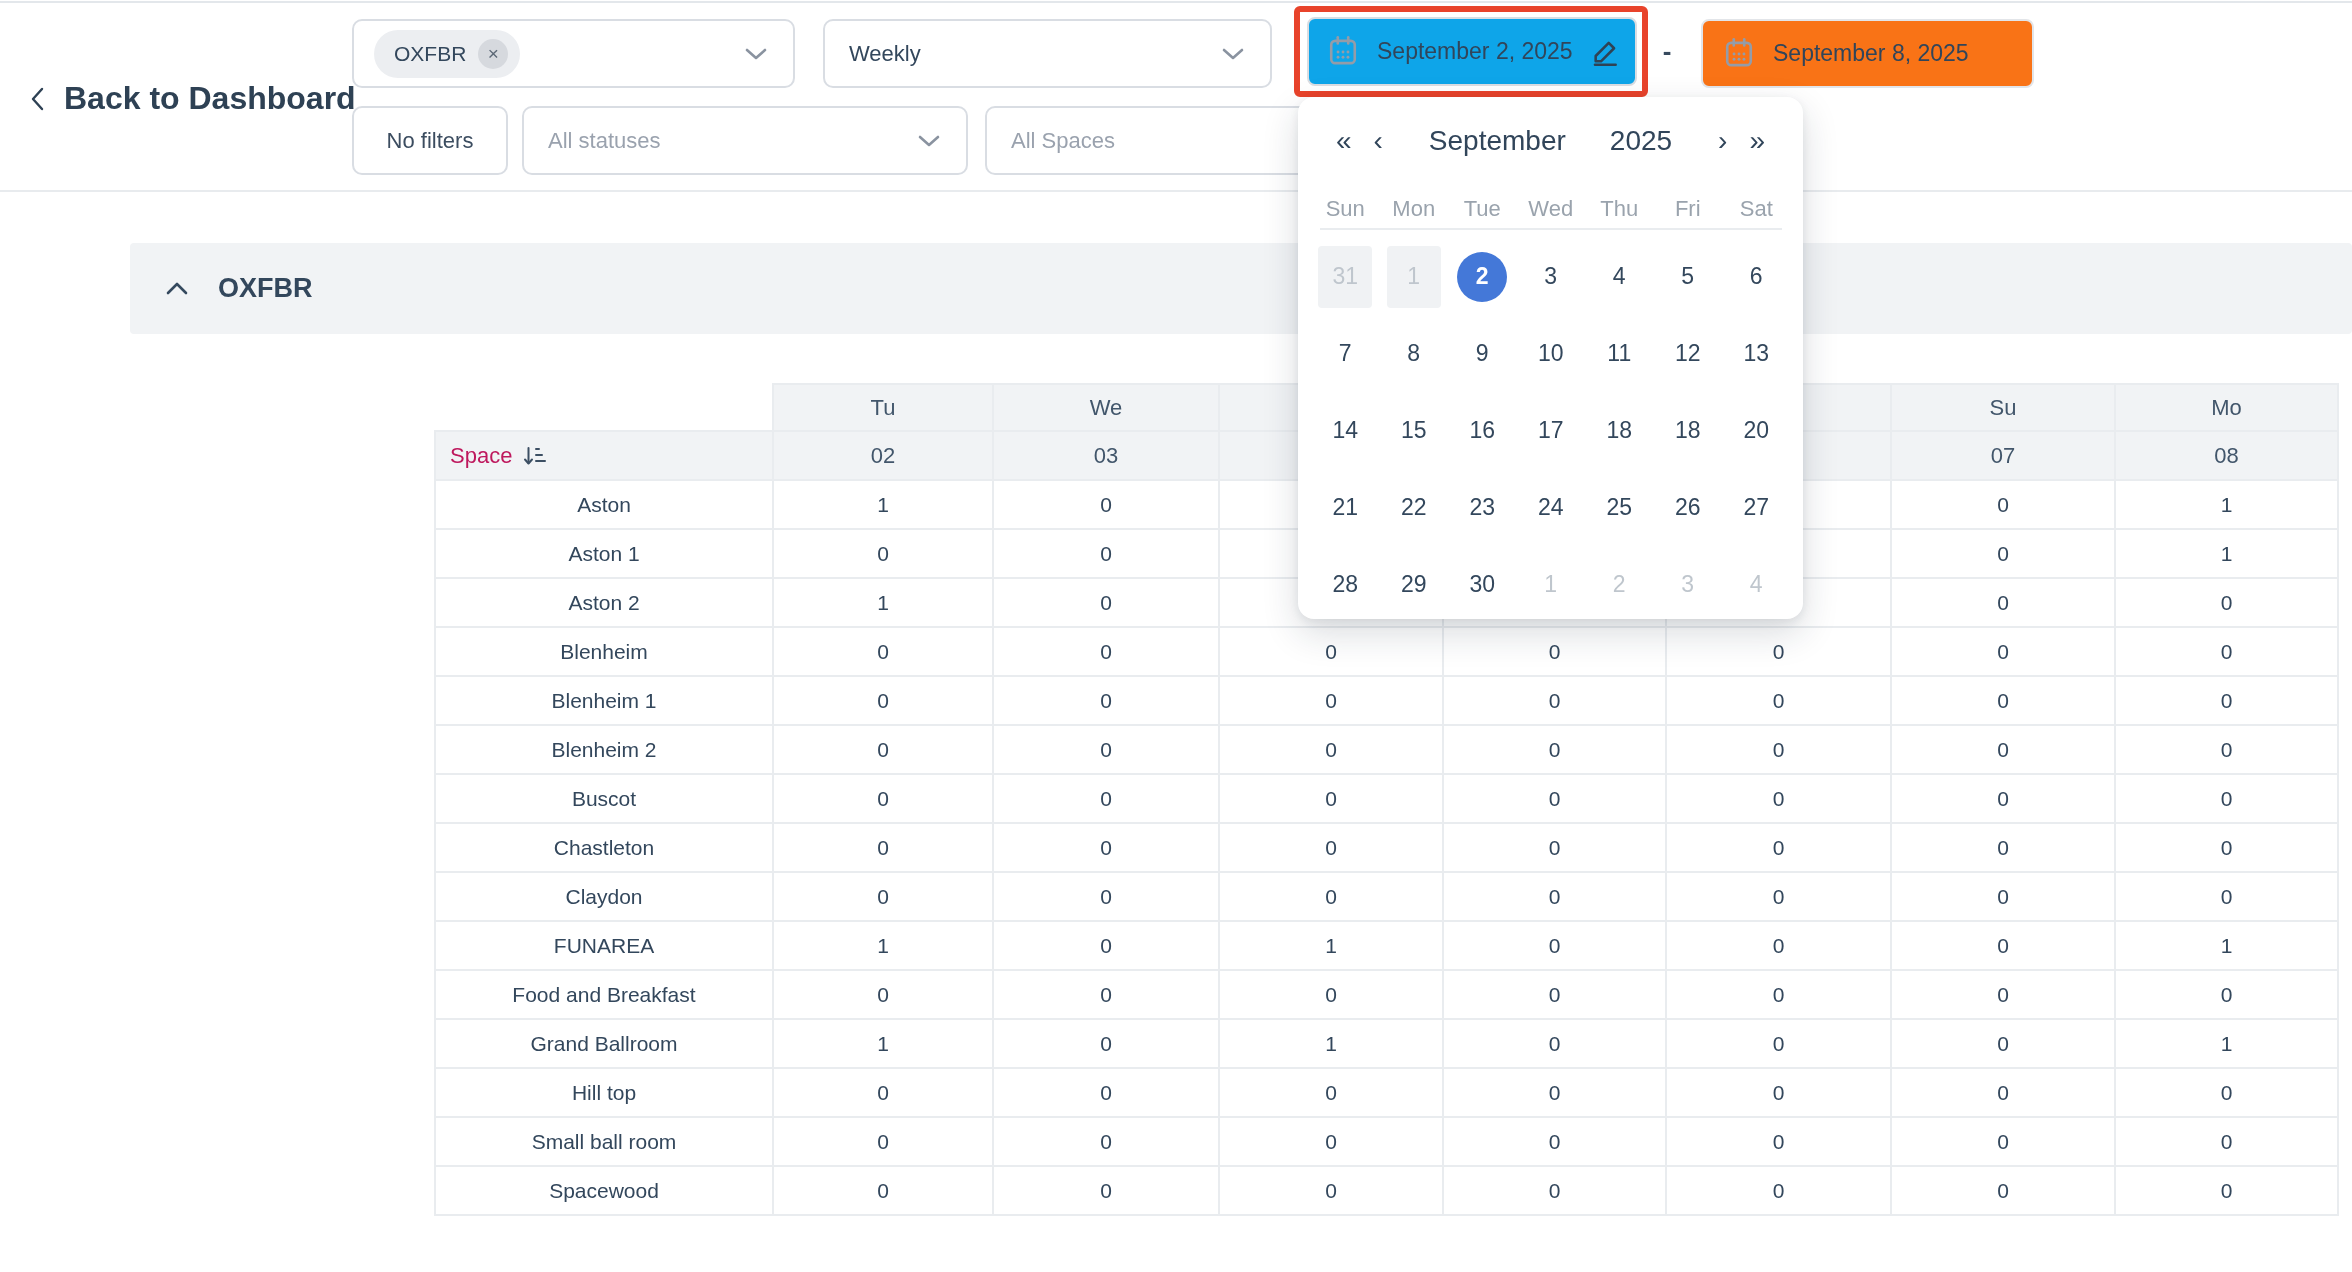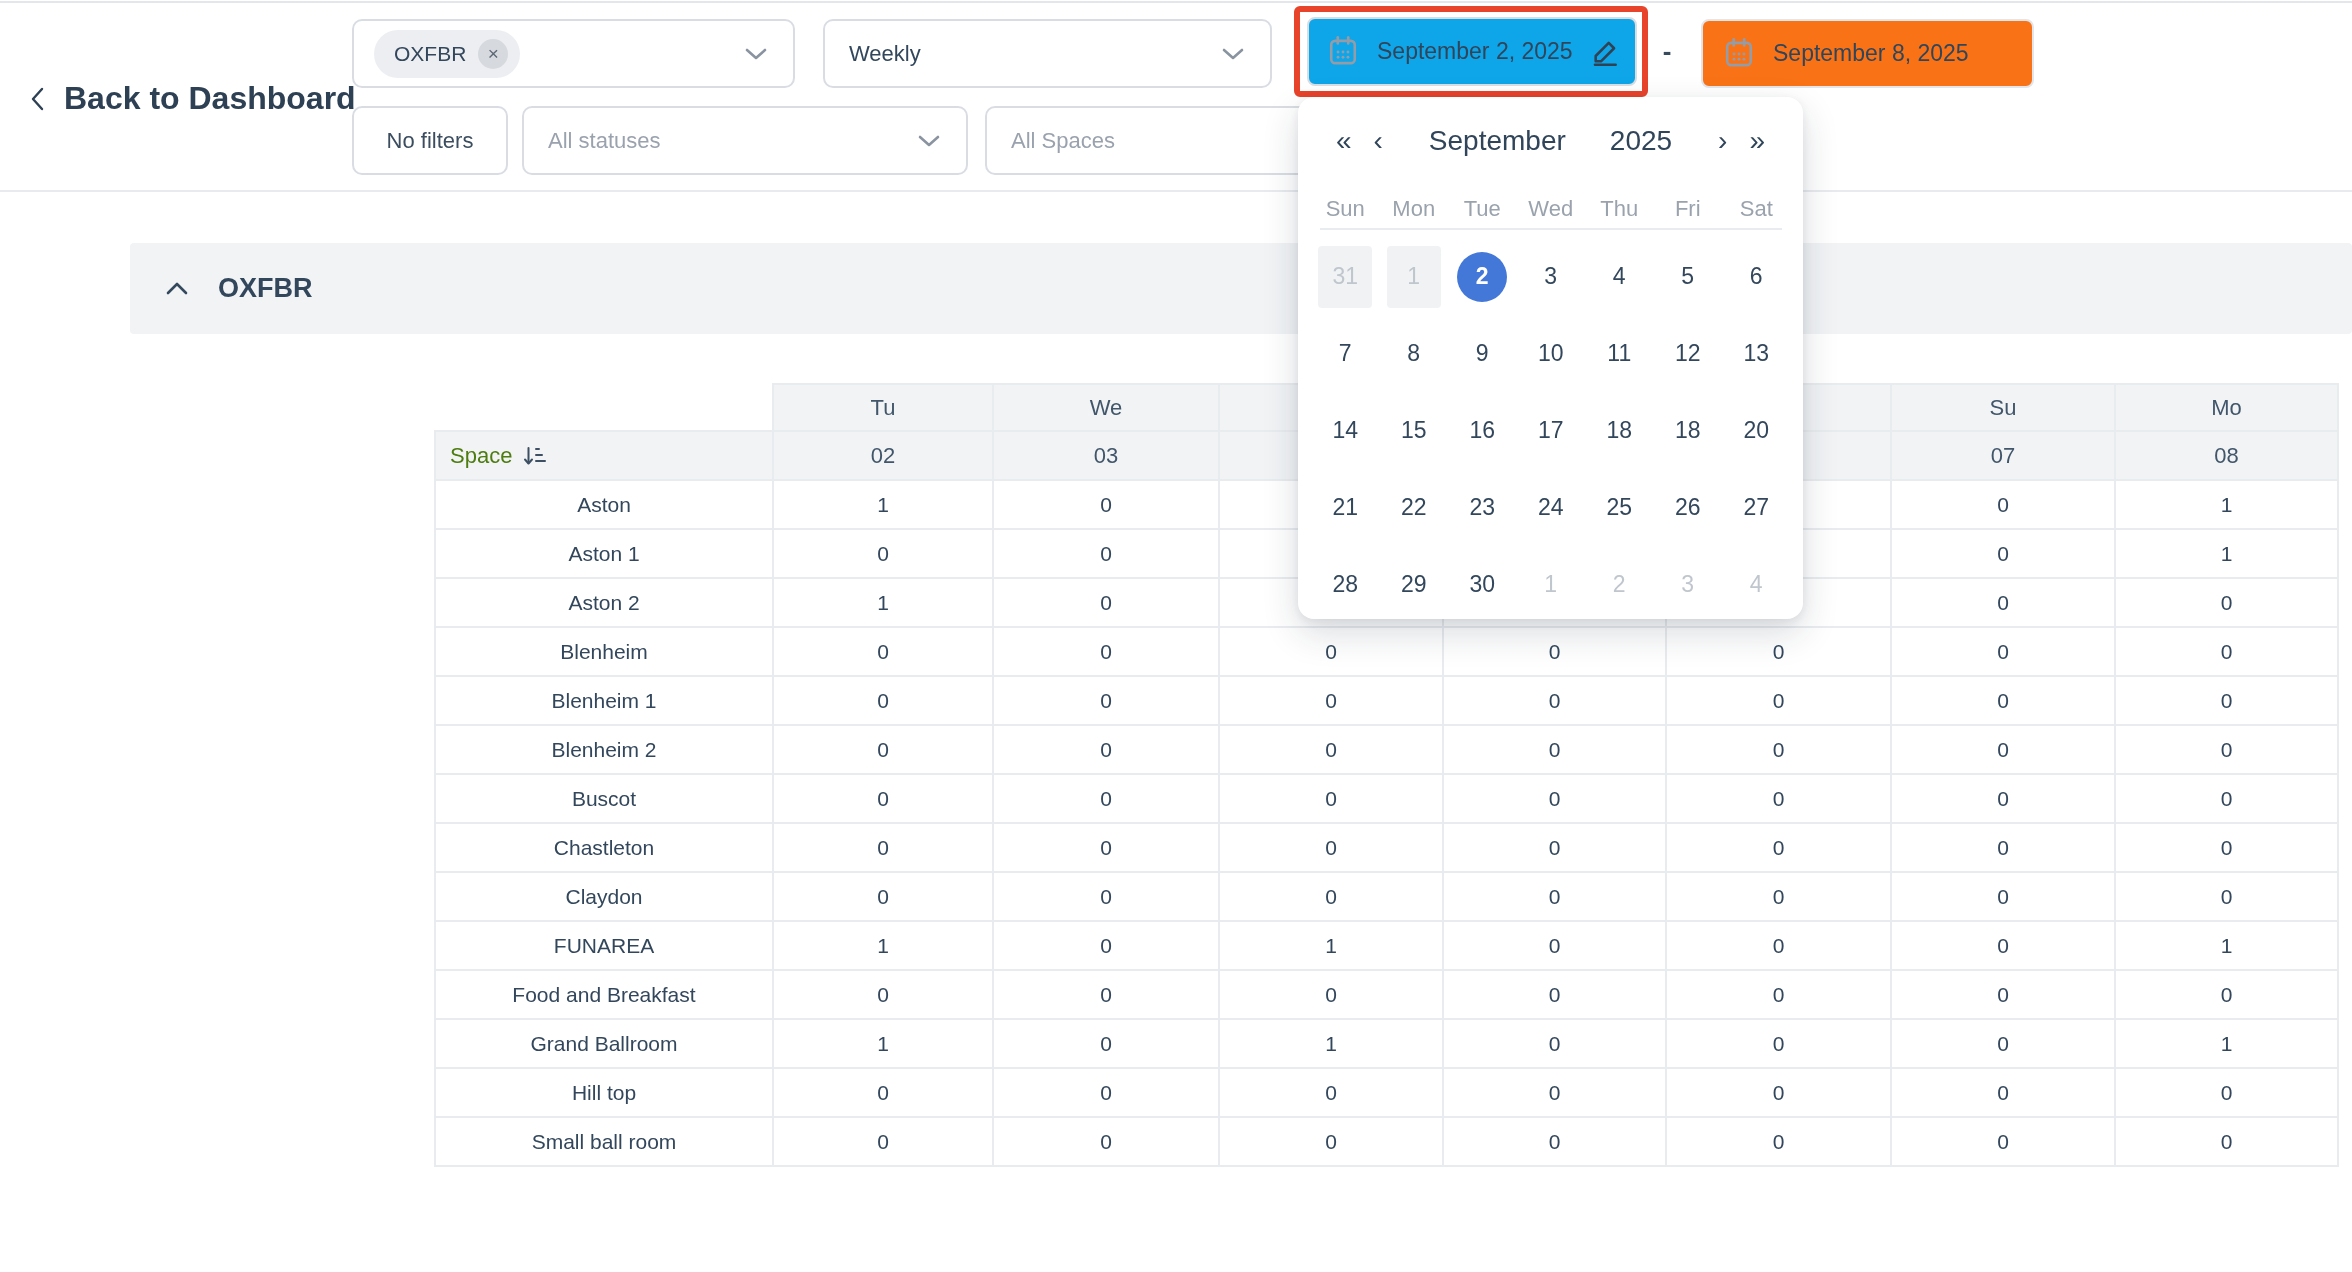--- a/index.html
+++ b/index.html
@@ -34,21 +34,21 @@
 
   
   table.grid{border-collapse:collapse;table-layout:fixed;font-size:21px;color:#33475c;background:#fff;}
   table.grid th,table.grid td{border:2px solid #e9ecef;padding:0;text-align:center;font-weight:400;}
   table.grid thead th{background:#f1f3f5;color:#42566b;font-size:22px;}
   table.grid th.blank{border:none;background:#fff;}
   tr.r1 th{height:45px;}
   tr.r2 th{height:47px;}
   table.grid tbody td{height:47px;background:#fff;}
   td.space,th.space-h{text-align:left;}
-  th.space-h .sph{display:flex;align-items:center;gap:10px;padding-left:14px;color:#4d7c0f;}
+  th.space-h .sph{display:flex;align-items:center;gap:10px;padding-left:14px;color:#be185d;}
   td.space{padding-left:14px;}
   td.c-green{background:#4d9c6e;}
   td.c-red{background:#e1554b;}
   td.c-teal{background:#4bb1cd;}
 
   
   .popup{left:1298px;top:97px;width:505px;height:522px;background:#fff;border-radius:16px;z-index:50;
          box-shadow:0 14px 36px rgba(25,39,57,.16),0 3px 10px rgba(25,39,57,.08);}
   .cal-nav{display:flex;align-items:center;padding:28px 38px 0 38px;font-size:28px;color:#31455a;}
   .cal-arrow{cursor:pointer;user-select:none;line-height:1;}
@@ -357,20 +357,30 @@
         <tr>
           <td class="space">Small ball room</td>
           <td>0</td>
           <td>0</td>
           <td>0</td>
           <td>0</td>
           <td>0</td>
           <td>0</td>
           <td>0</td>
         </tr>
+        <tr>
+          <td class="space">Spacewood</td>
+          <td>0</td>
+          <td>0</td>
+          <td>0</td>
+          <td>0</td>
+          <td>0</td>
+          <td>0</td>
+          <td>0</td>
+        </tr>
       </tbody>
   </table>
 
   <div class="abs popup">
     <div class="cal-nav">
       <span class="cal-arrow">«</span>
       <span class="cal-arrow">‹</span>
       <span class="cal-title">
         <span>September</span>
         <span>2025</span>

